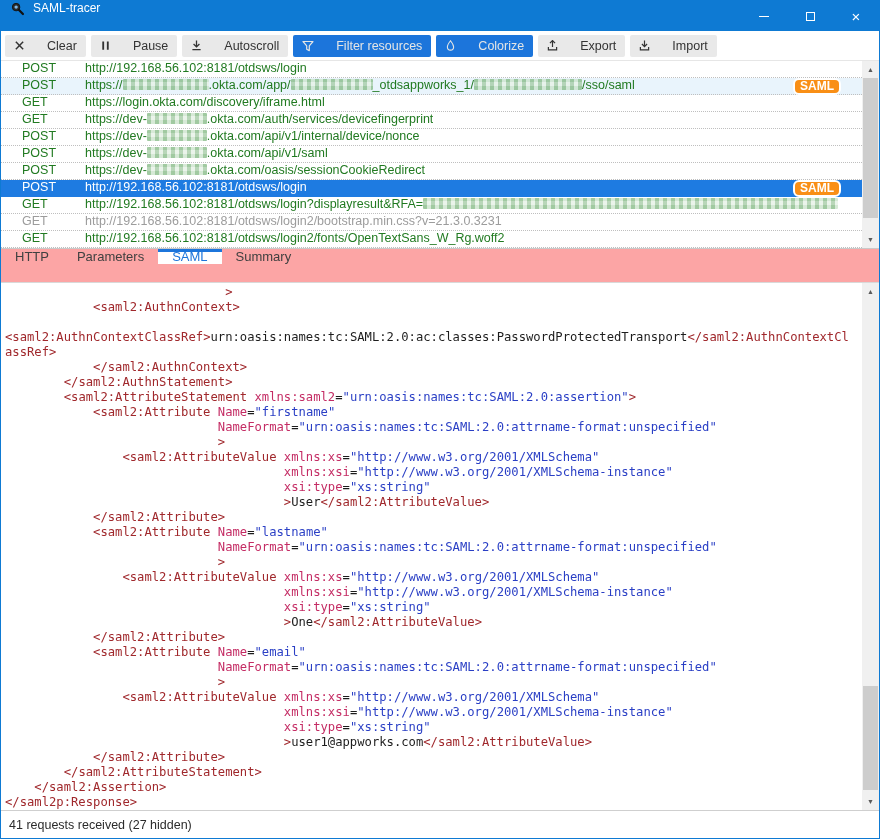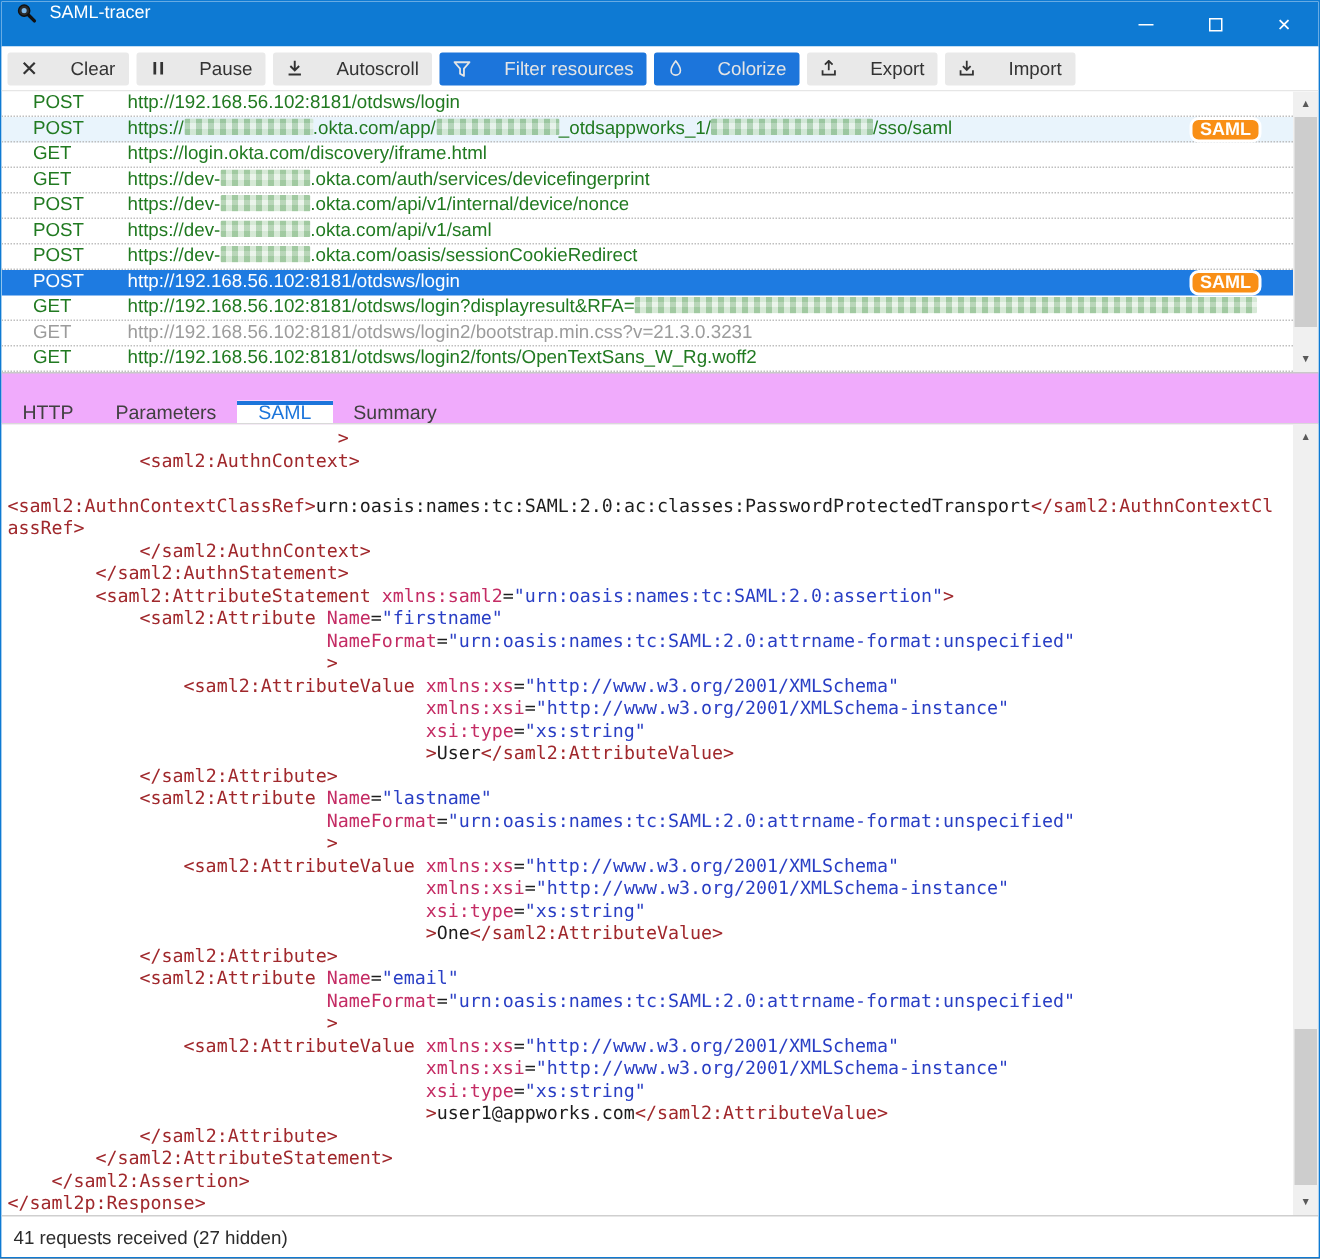--- a/index.html
+++ b/index.html
@@ -37,22 +37,22 @@
   .rrow.saml{ background:var(--saml-row-bg,#e9f4fc); }
   .rrow.muted{ color:var(--muted-gray,#9c9c9c); }
   .rrow.selected{ background:var(--selected-blue,#1e7be1); color:#fff; border-bottom-color:transparent; }
   .redact{ display:inline-block; height:11px; vertical-align:-1px; border-radius:1px;
     background-image:
       repeating-linear-gradient(90deg, rgba(110,170,110,.45) 0 4px, rgba(225,238,225,.55) 4px 8px),
       repeating-linear-gradient(0deg, rgba(150,200,150,.5) 0 4px, rgba(240,248,240,.6) 4px 8px); }
   .badge{ position:absolute; right:21px; top:0; background:var(--badge-orange,#f98f16); color:#fff;
     font-weight:bold; font-size:12px; line-height:13px; padding:0 5px; border:2px solid #fff; border-radius:6px; }
   
-  .tabs{ height:35px; flex:0 0 35px; background:#f0abfc; border-top:1px solid #c9c9c9;
-    border-bottom:1px solid #d9d9d9; display:flex; align-items:flex-end; }
+  .tabs{ height:35px; flex:0 0 35px; background:#fca5a5; border-top:1px solid #c9c9c9;
+    border-bottom:1px solid #d9d9d9; display:flex; align-items:flex-start; }
   .tab{ padding:0 14px; display:flex; align-items:center; font-size:13px; color:#404040; cursor:pointer; }
   .tab.active{ background:#fff; color:var(--accent,#1c75db); box-shadow:inset 0 3px 0 var(--accent,#1c75db); }
   
   .content{ height:527px; flex:0 0 527px; position:relative; background:#fff; overflow:hidden; }
   .xml{ margin:0; padding:2px 0 0 4px; width:calc(116ch + 4px);
     font-family:"DejaVu Sans Mono", monospace; font-size:12.2px; line-height:15px;
     white-space:pre-wrap; overflow-wrap:break-word; color:#1d1d1d; }
   .xt{ color:var(--xml-tag,#a0282c); }
   .xa{ color:var(--xml-attr,#c42c64); }
   .xs{ color:var(--xml-string,#2a3fc5); }

